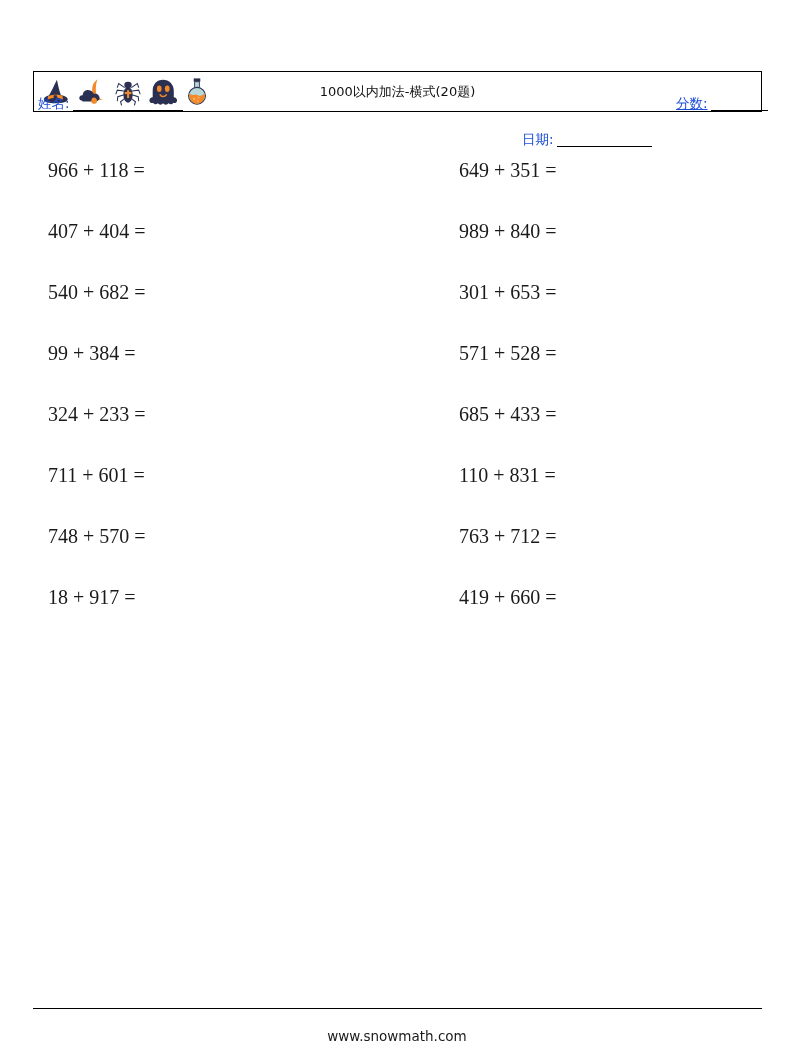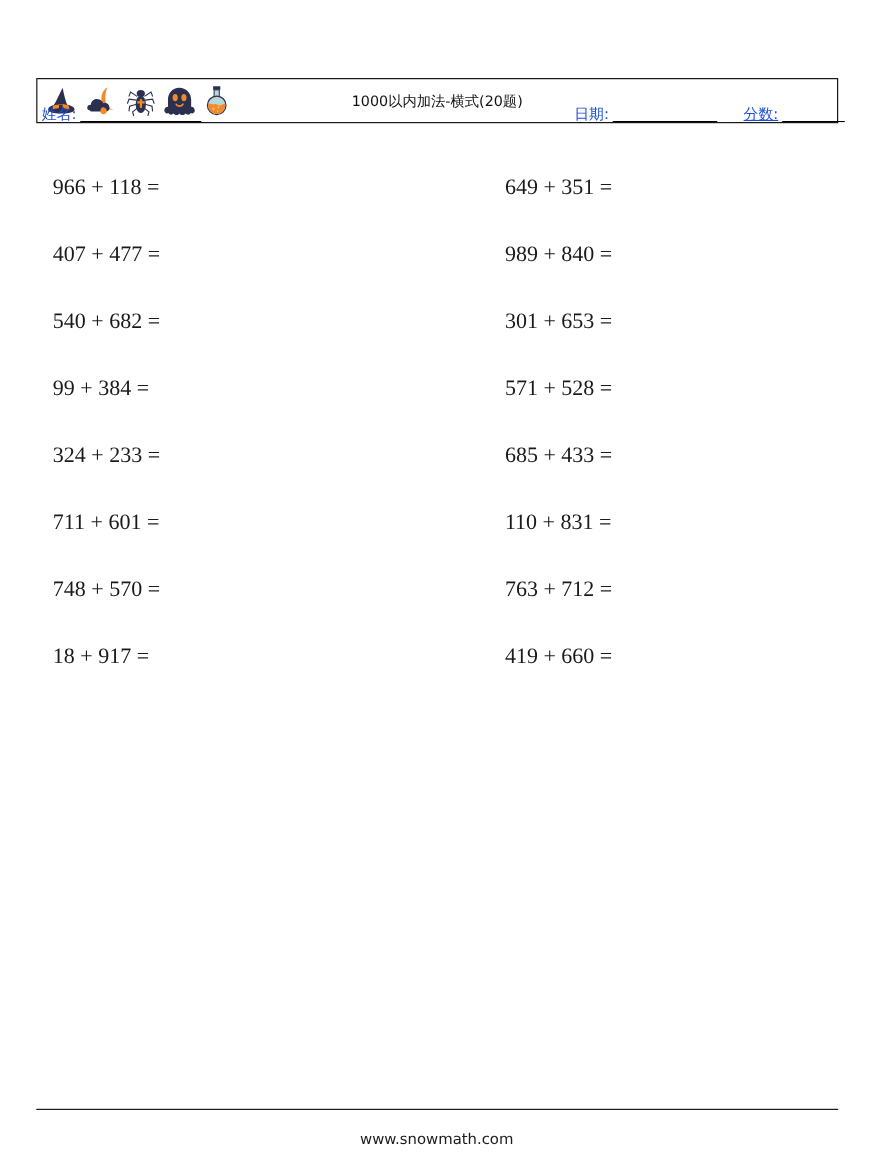--- a/index.html
+++ b/index.html
@@ -63,21 +63,21 @@
     height: 22px;
   }
   .info-field {
     position: absolute;
     font-family: "DejaVu Sans", "Liberation Sans", sans-serif;
     font-size: 13.5px;
     color: #1d4ed8;
     white-space: nowrap;
   }
   .info-name  { left: 0px; }
-  .info-date  { left: 484px; }
+  .info-date  { left: 484px; margin-top: 36px; }
   .info-score { left: 638px; text-decoration: underline; }
   .blank-line {
     display: inline-block;
     border-bottom: 1.4px solid #000;
     vertical-align: -3px;
     margin-left: 3px;
   }
   .bl-name  { width: 110px; }
   .bl-date  { width: 95px; }
   .bl-score { width: 57px; }
@@ -202,21 +202,21 @@
   <div class="info-field info-score"><span>分数:</span><span class="blank-line bl-score"></span></div>
 </div>
 
 <div class="problems">
   <div class="prow">
     <div class="pcell left">966 + 118 =</div>
     <div class="pcol-gap"></div>
     <div class="pcell right">649 + 351 =</div>
   </div>
   <div class="prow">
-    <div class="pcell left">407 + 477 =</div>
+    <div class="pcell left">407 + 404 =</div>
     <div class="pcol-gap"></div>
     <div class="pcell right">989 + 840 =</div>
   </div>
   <div class="prow">
     <div class="pcell left">540 + 682 =</div>
     <div class="pcol-gap"></div>
     <div class="pcell right">301 + 653 =</div>
   </div>
   <div class="prow">
     <div class="pcell left">99 + 384 =</div>

